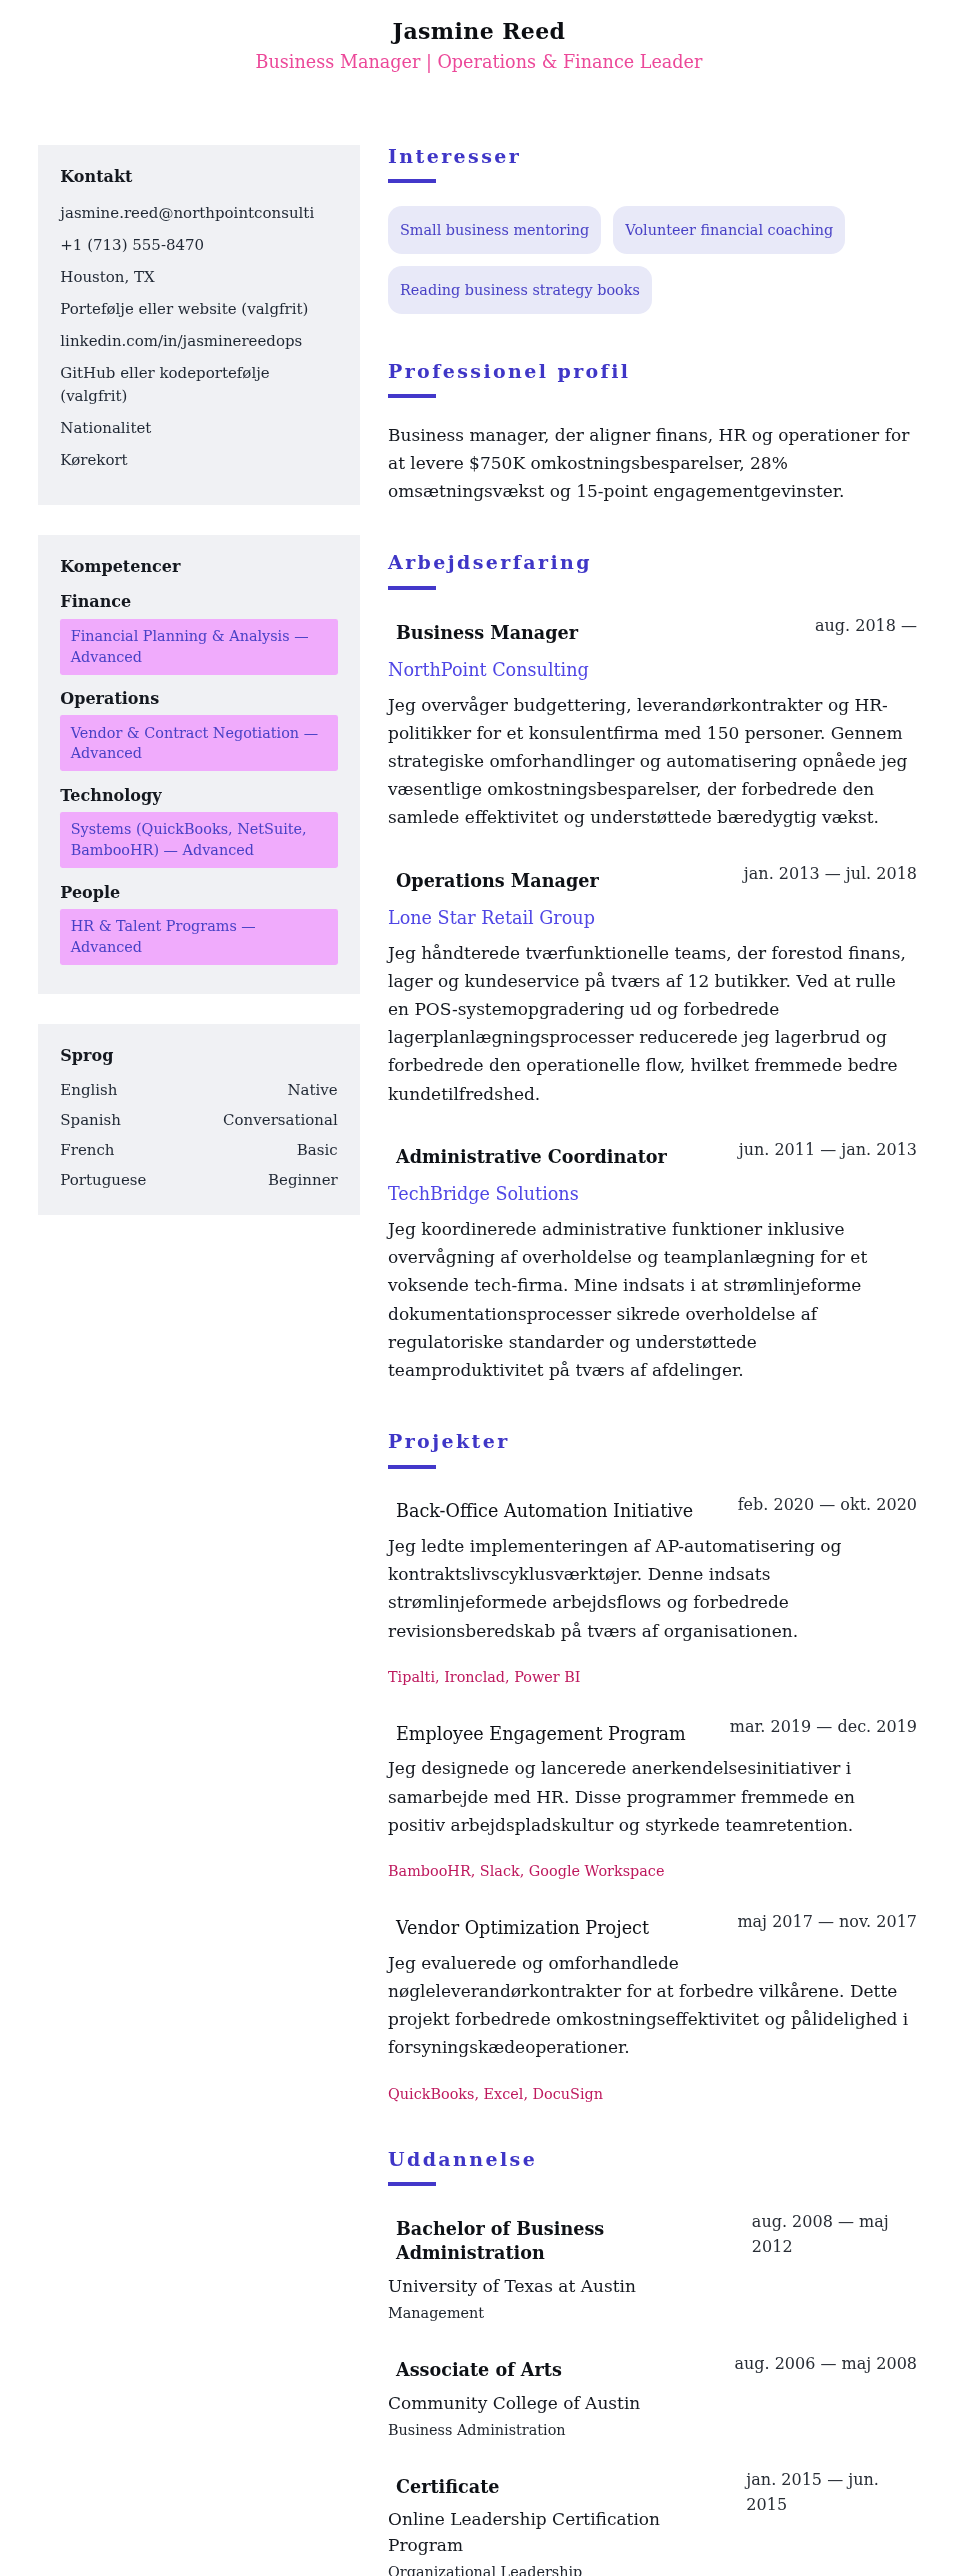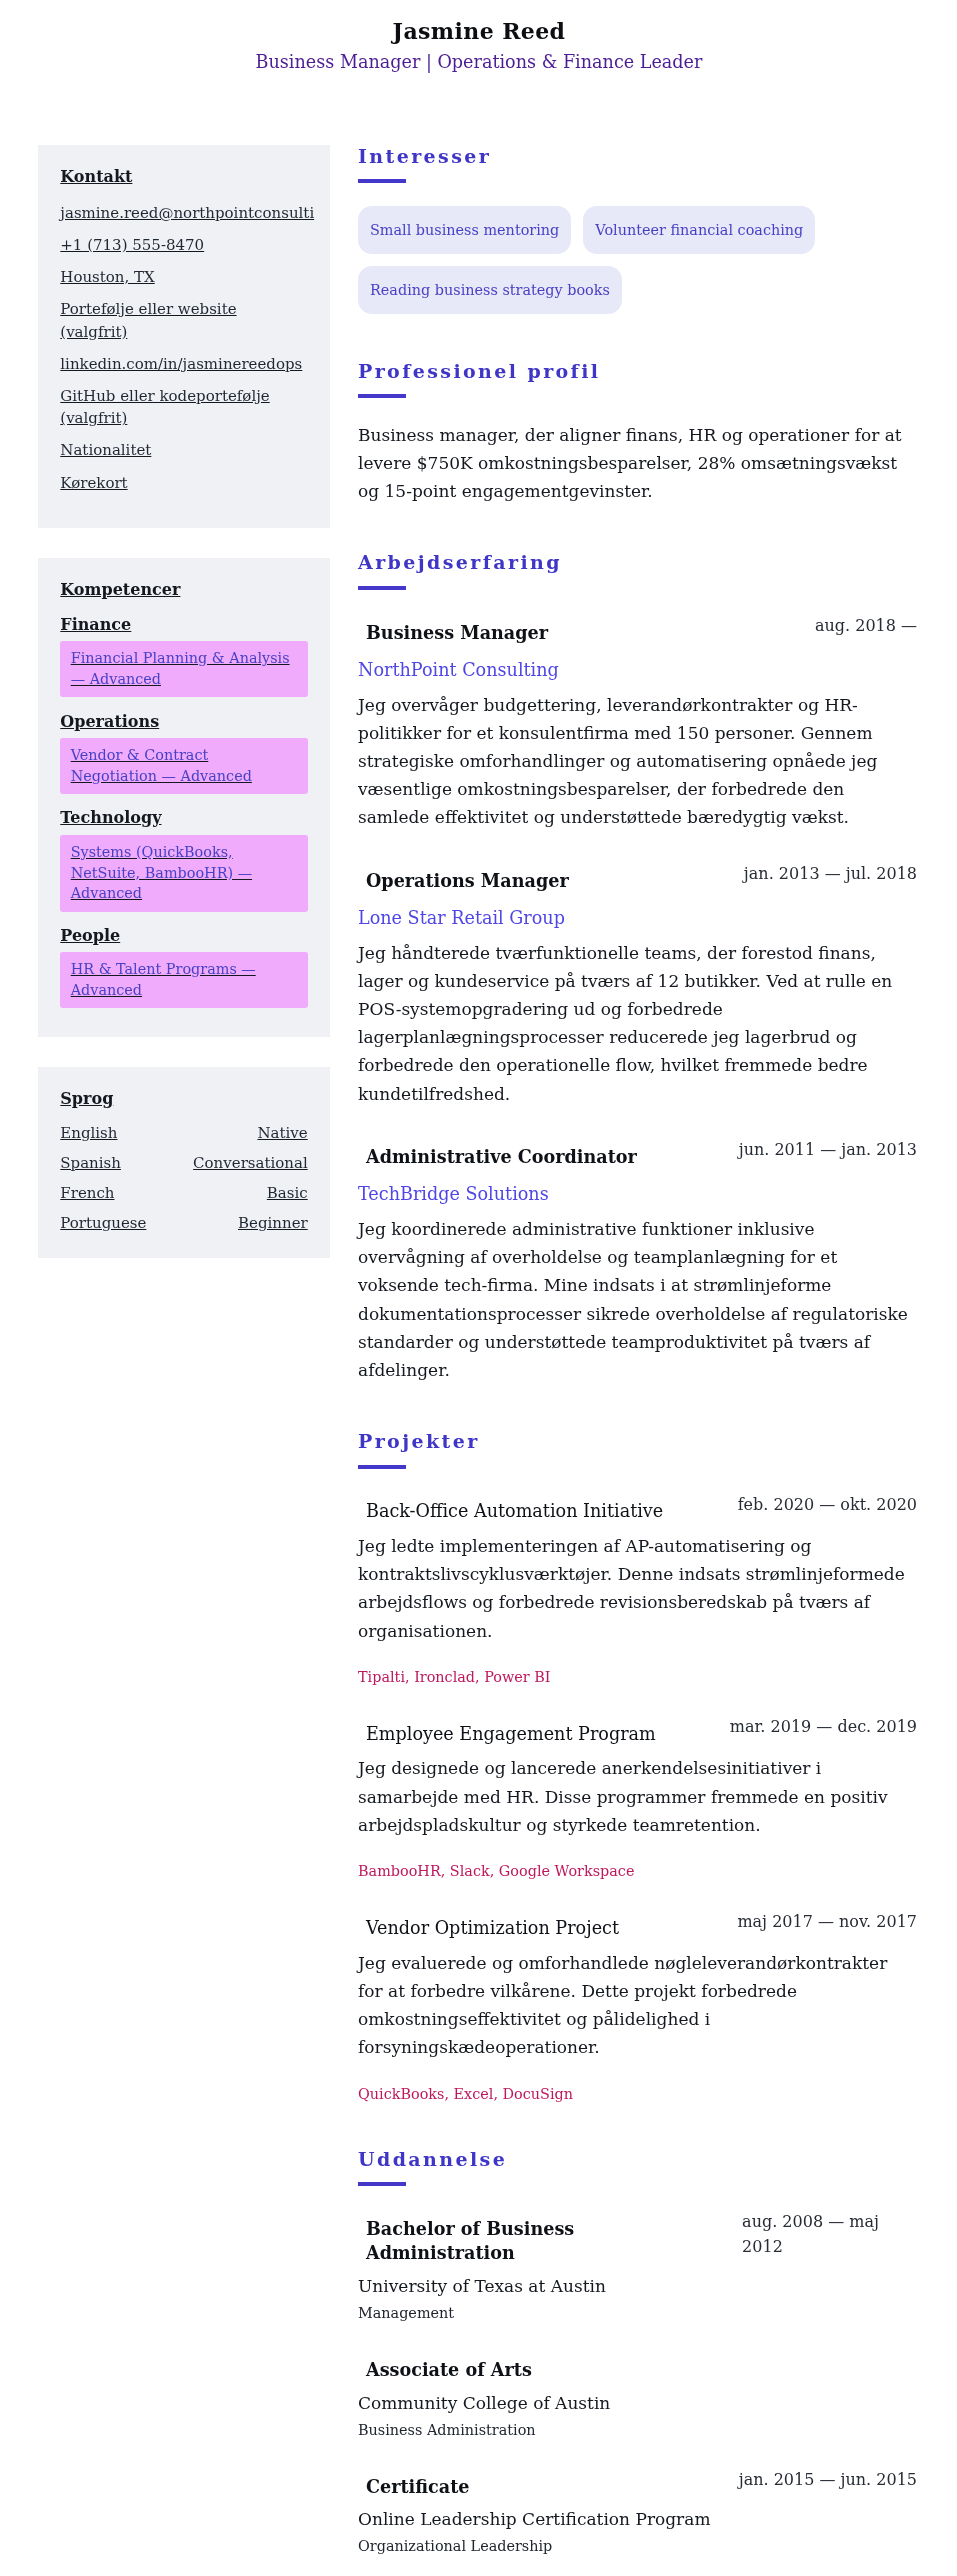--- a/index.html
+++ b/index.html
@@ -7,25 +7,25 @@
     width: 958px;
     min-height: 2576px;
     background: #ffffff;
     font-family: "DejaVu Serif", serif;
     color: #14181f;
     box-sizing: border-box;
   }
   
   .header { text-align: center; padding-top: 17.6px; }
   .name { font-size: 22px; font-weight: bold; margin: 0; color: #0c0e12; letter-spacing: 0.4px; }
-  .subtitle { font-size: 17.6px; margin-top: 8px; color: #4c1d95; }
+  .subtitle { font-size: 17.6px; margin-top: 8px; color: #ec4899; }
 
   
   .layout { display: flex; align-items: flex-start; margin-top: 73px; padding: 0 41px 56px 38px; box-sizing: border-box; }
-  .sidebar { width: 292px; flex-shrink: 0; margin-right: 28px; text-decoration: underline; }
+  .sidebar { width: 322px; flex-shrink: 0; margin-right: 28px; }
   .main { flex: 1; min-width: 0; }
 
   
   .side-box { background: #f0f1f4; padding: 22.3px 22.3px 24px; margin-bottom: 30px; }
   .side-heading { font-size: 16px; font-weight: bold; margin: 0 0 16px; color: #14181f; }
   .contact-item { font-size: 15px; line-height: 1.5; margin-bottom: 9.6px; color: #1f2733; }
   .skill-group { margin-bottom: 4.8px; }
   .skill-cat { font-size: 16px; font-weight: bold; margin: 14.4px 0 7.2px; color: #14181f; }
   .skill-tag { background: #f0abfc; color: #4841c6; font-size: 14.4px; line-height: 1.45; padding: 7.2px 10.4px; border-radius: 2.4px; }
   .lang-row { display: flex; justify-content: space-between; font-size: 15px; margin-bottom: 12px; color: #1f2733; }
@@ -218,20 +218,21 @@
         </div>
       </article>
 
       <article class="entry">
         <div class="entry-head">
           <div class="edu-left">
             <h3 class="entry-title">Associate of Arts</h3>
             <div class="school">Community College of Austin</div>
             <div class="field">Business Administration</div>
           </div>
+          <div class="dates">aug. 2006 — maj 2008</div>
         </div>
       </article>
 
       <article class="entry">
         <div class="entry-head">
           <div class="edu-left">
             <h3 class="entry-title">Certificate</h3>
             <div class="school">Online Leadership Certification Program</div>
             <div class="field">Organizational Leadership</div>
           </div>

